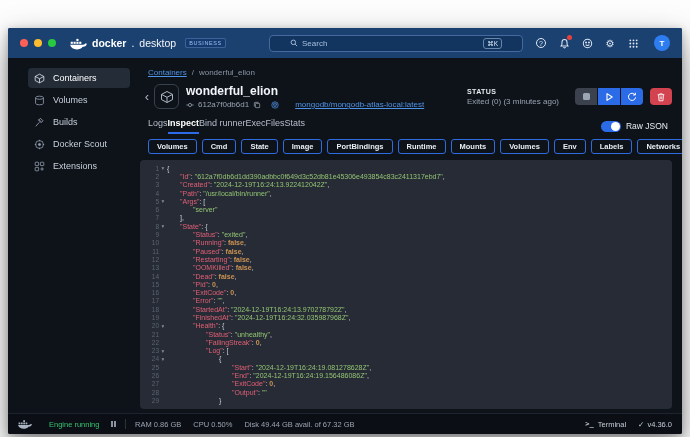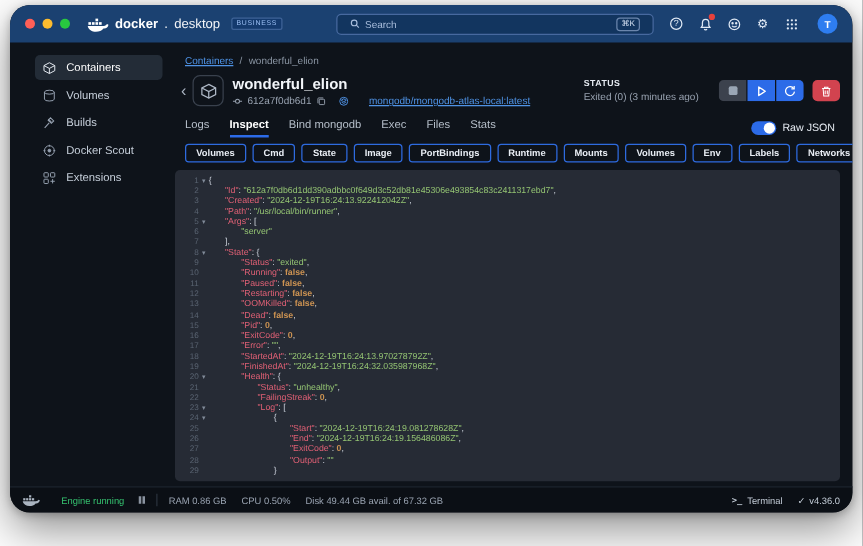--- a/index.html
+++ b/index.html
@@ -3,36 +3,36 @@
 <meta charset="utf-8">
 <style>
   :root{
     --accent:#2c6be8; --titlebar-bg:#1b4171; --link:#4f93e6; --engine-green:#35c16f;
     --danger:#d2434f; --json-key:#e06075; --json-string:#94c473; --json-orange:#cd9352;
     --json-punct:#ccd2dc; --panel-bg:#262b35; --app-bg:#0e131a; --statusbar-bg:#0b0f15;
     --sidebar-active:#232c37; --traffic-red:#ff5f57; --traffic-yellow:#febc2e; --traffic-green:#28c840;
   }
   *{margin:0;padding:0;box-sizing:border-box;font-family:"Liberation Sans",sans-serif;}
   html,body{width:690px;height:437px;overflow:hidden;background:#fdfdfd;}
-  .window{position:absolute;left:8px;top:4px;width:674px;height:406px;border-radius:16px;
+  .window{position:absolute;left:8px;top:28px;width:674px;height:406px;border-radius:2px;
     overflow:hidden;background:var(--app-bg);box-shadow:0 14px 34px rgba(0,0,0,.42),0 2px 8px rgba(0,0,0,.25);
     display:flex;flex-direction:column;}
   
   .titlebar{height:30px;background:var(--titlebar-bg);display:flex;align-items:center;padding:0 12px;flex:0 0 auto;}
   .lights{display:flex;gap:6px;margin-right:14px;}
   .light{width:8px;height:8px;border-radius:50%;}
   .light.r{background:var(--traffic-red);} .light.y{background:var(--traffic-yellow);} .light.g{background:var(--traffic-green);}
   .brand{display:flex;align-items:center;gap:5px;color:#fff;}
   .brand .whale{width:17px;height:13px;color:#fff;}
   .brand b{font-size:10.5px;font-weight:700;}
   .brand .lite{font-weight:400;opacity:.95;}
   .badge{font-size:5.5px;letter-spacing:.6px;color:#9cc0f5;background:rgba(20,58,110,.9);
     border:1px solid rgba(140,175,230,.35);border-radius:2px;padding:1px 3px;margin-left:4px;}
   .search{margin-left:auto;width:254px;height:17px;background:#12355f;border:1px solid #47699f;border-radius:4px;
-    display:flex;align-items:center;padding:0 10px;gap:4px;}
+    display:flex;align-items:center;padding:0 20px;gap:4px;}
   .search svg{width:8px;height:8px;color:#a9bedd;flex:0 0 auto;}
   .search input{flex:1;background:transparent;border:none;outline:none;color:#dce7f6;font-size:8px;min-width:0;}
   .search input::placeholder{color:#a9bedd;}
   .kbd{font-size:6.5px;color:#d7e3f4;border:1px solid #6b86ad;border-radius:3px;padding:0 3px;line-height:9px;}
   .tb-icons{display:flex;align-items:center;gap:11px;margin-left:12px;color:#dfe8f4;}
   .tb-ic{position:relative;width:12px;height:12px;display:flex;align-items:center;justify-content:center;font-size:10px;}
   .tb-ic svg{width:11px;height:11px;}
   .q-circle{width:10px;height:10px;border:1px solid #dfe8f4;border-radius:50%;font-size:7px;display:flex;align-items:center;justify-content:center;}
   .n-dot{position:absolute;top:-2px;right:-2px;width:5px;height:5px;background:#e8413c;border-radius:50%;}
   .avatar{width:16px;height:16px;border-radius:50%;background:#2e7df0;color:#fff;font-size:8px;font-weight:700;
@@ -291,24 +291,24 @@
           <svg viewBox="0 0 12 12" fill="none" stroke="#fff" stroke-width="1">
               <path d="M2 3.3 h8"></path>
               <path d="M4.4 3.3 V2.2 h3.2 v1.1"></path>
               <path d="M3 3.3 l.6 7.2 h4.8 l.6-7.2"></path>
               <path d="M5 5.2 v3.6 M7 5.2 v3.6"></path>
             </svg>
         </button>
       </div>
 
       <div class="tabs">
-        <span id="tab-list" style="display:flex;gap:16px;">
+        <span id="tab-list" style="display:flex;">
             <span class="tab">Logs</span>
             <span class="tab active">Inspect</span>
-            <span class="tab">Bind mongodb</span>
+            <span class="tab">Bind runner</span>
             <span class="tab">Exec</span>
             <span class="tab">Files</span>
             <span class="tab">Stats</span>
           </span>
         <span class="rawjson">
           <span class="toggle">
               <span class="knob"></span>
             </span>
           <span>Raw JSON</span>
         </span>

